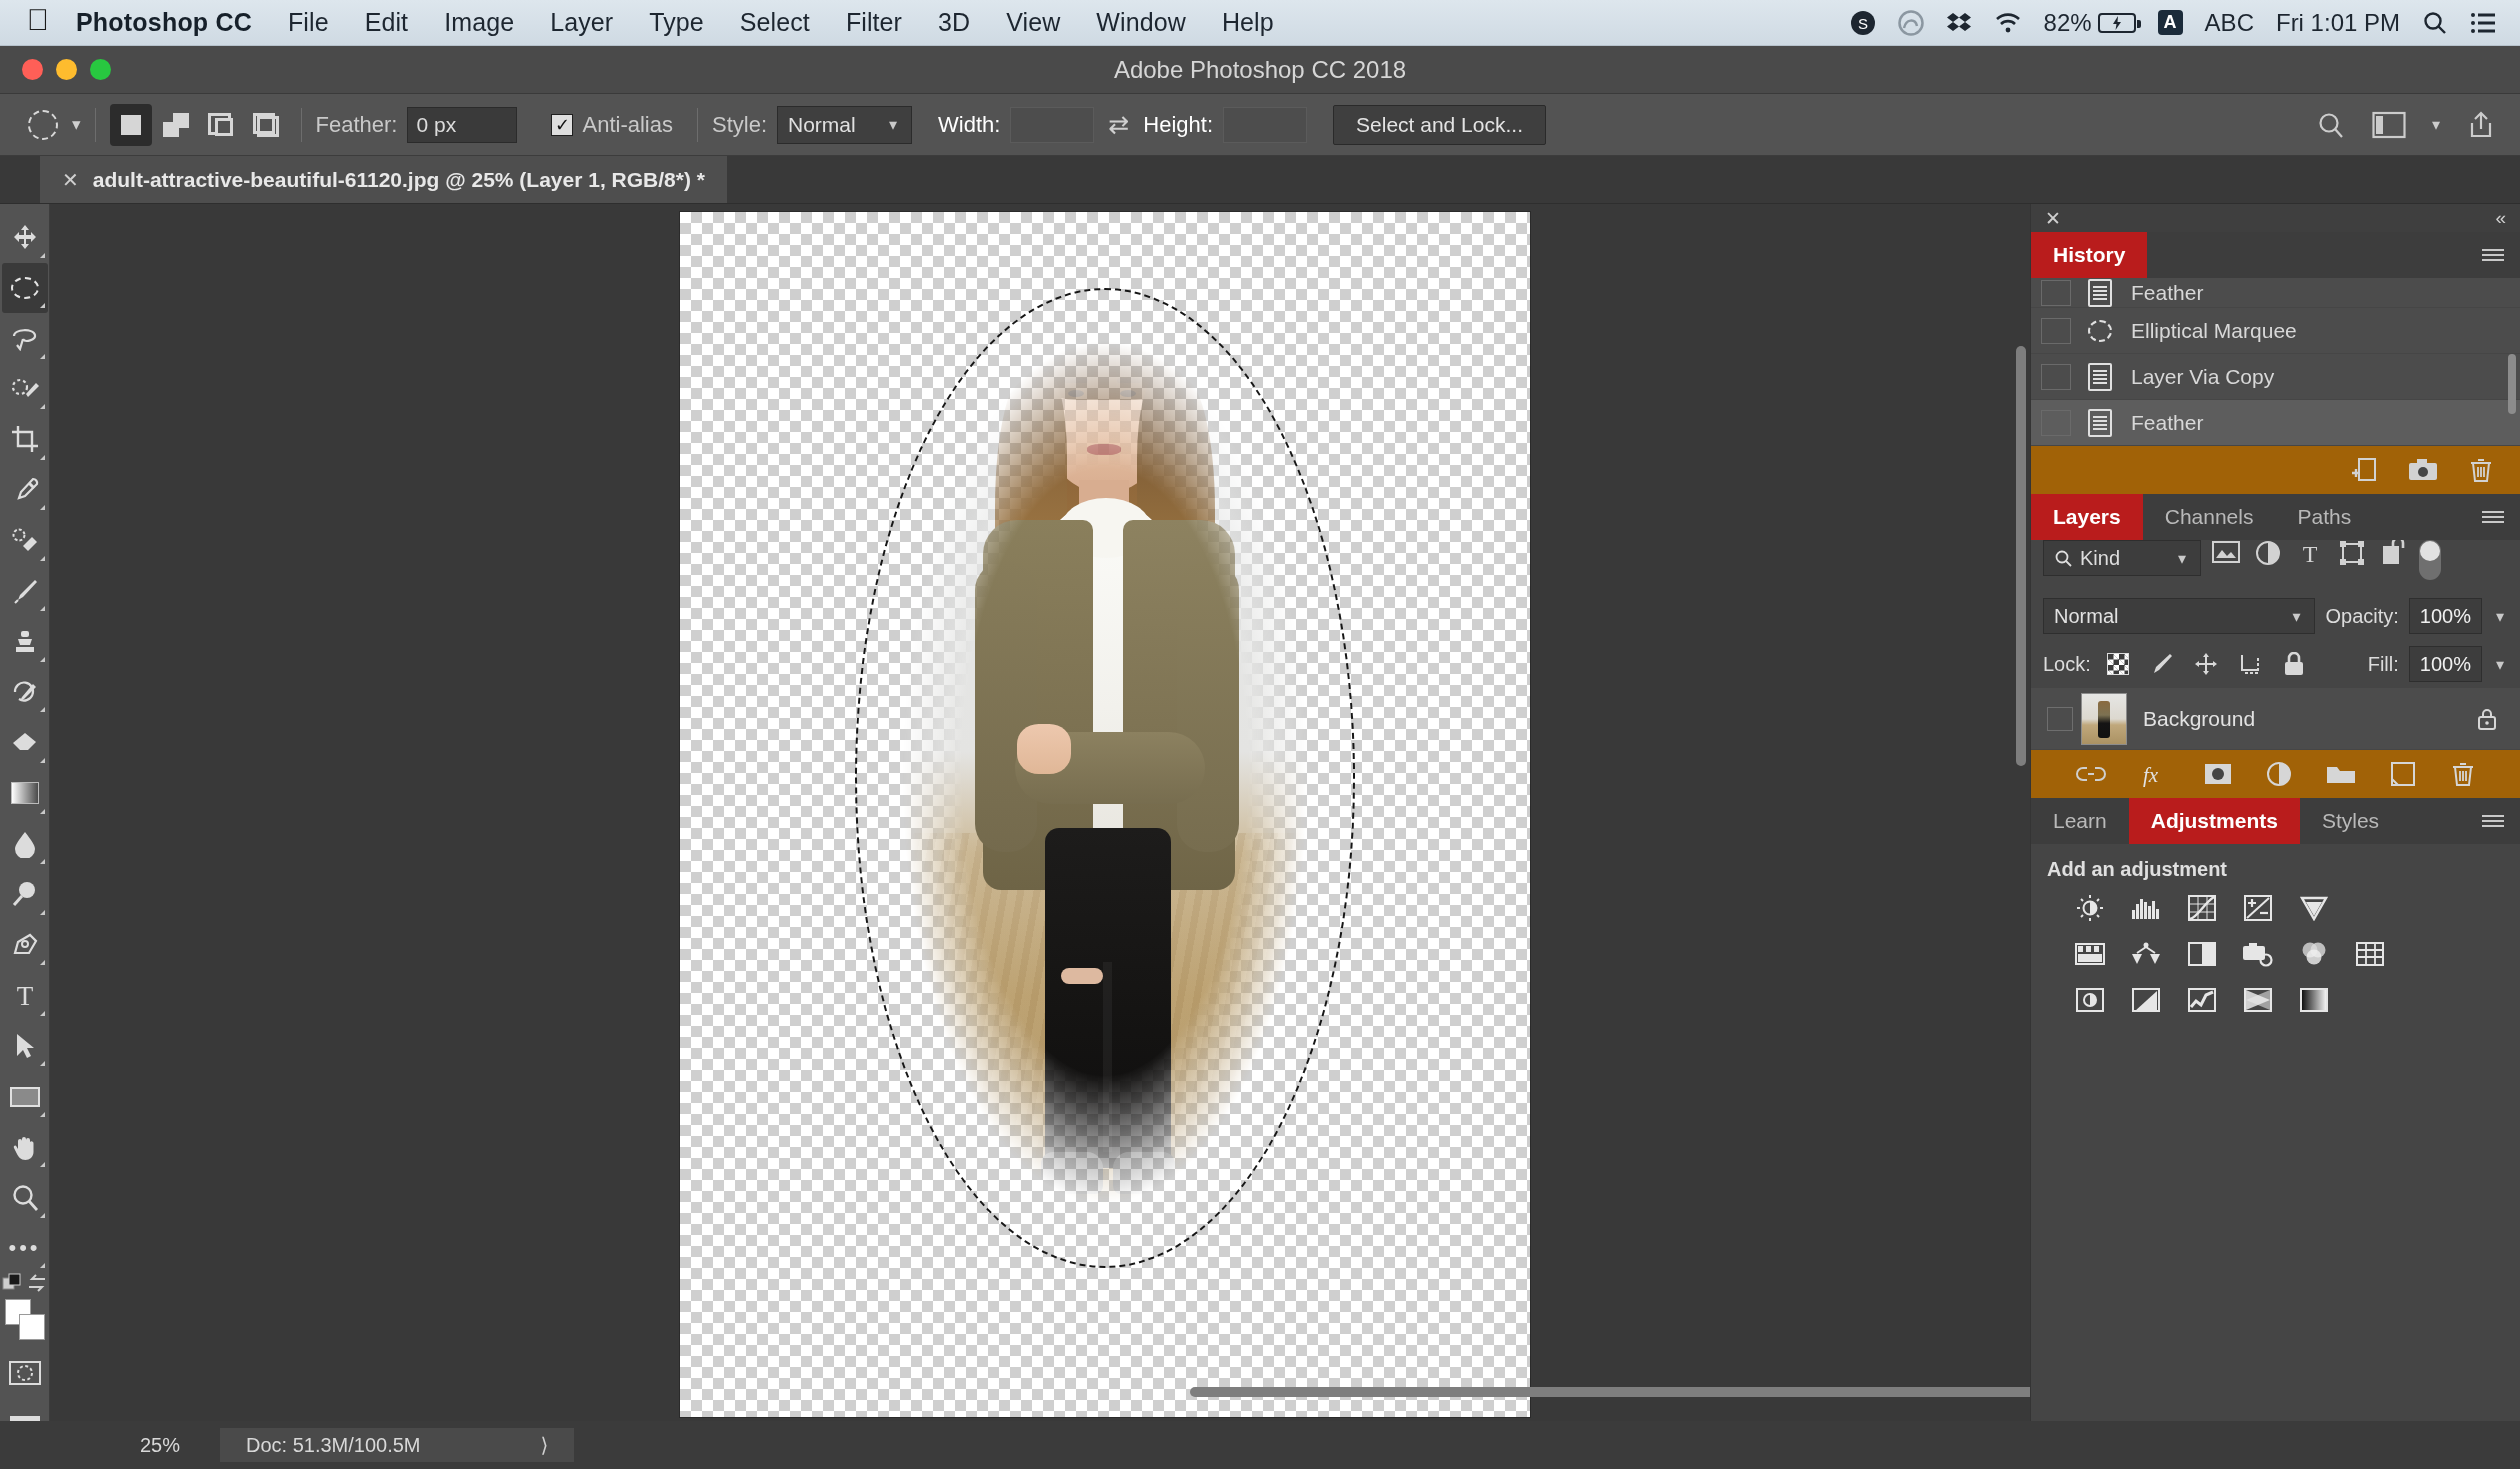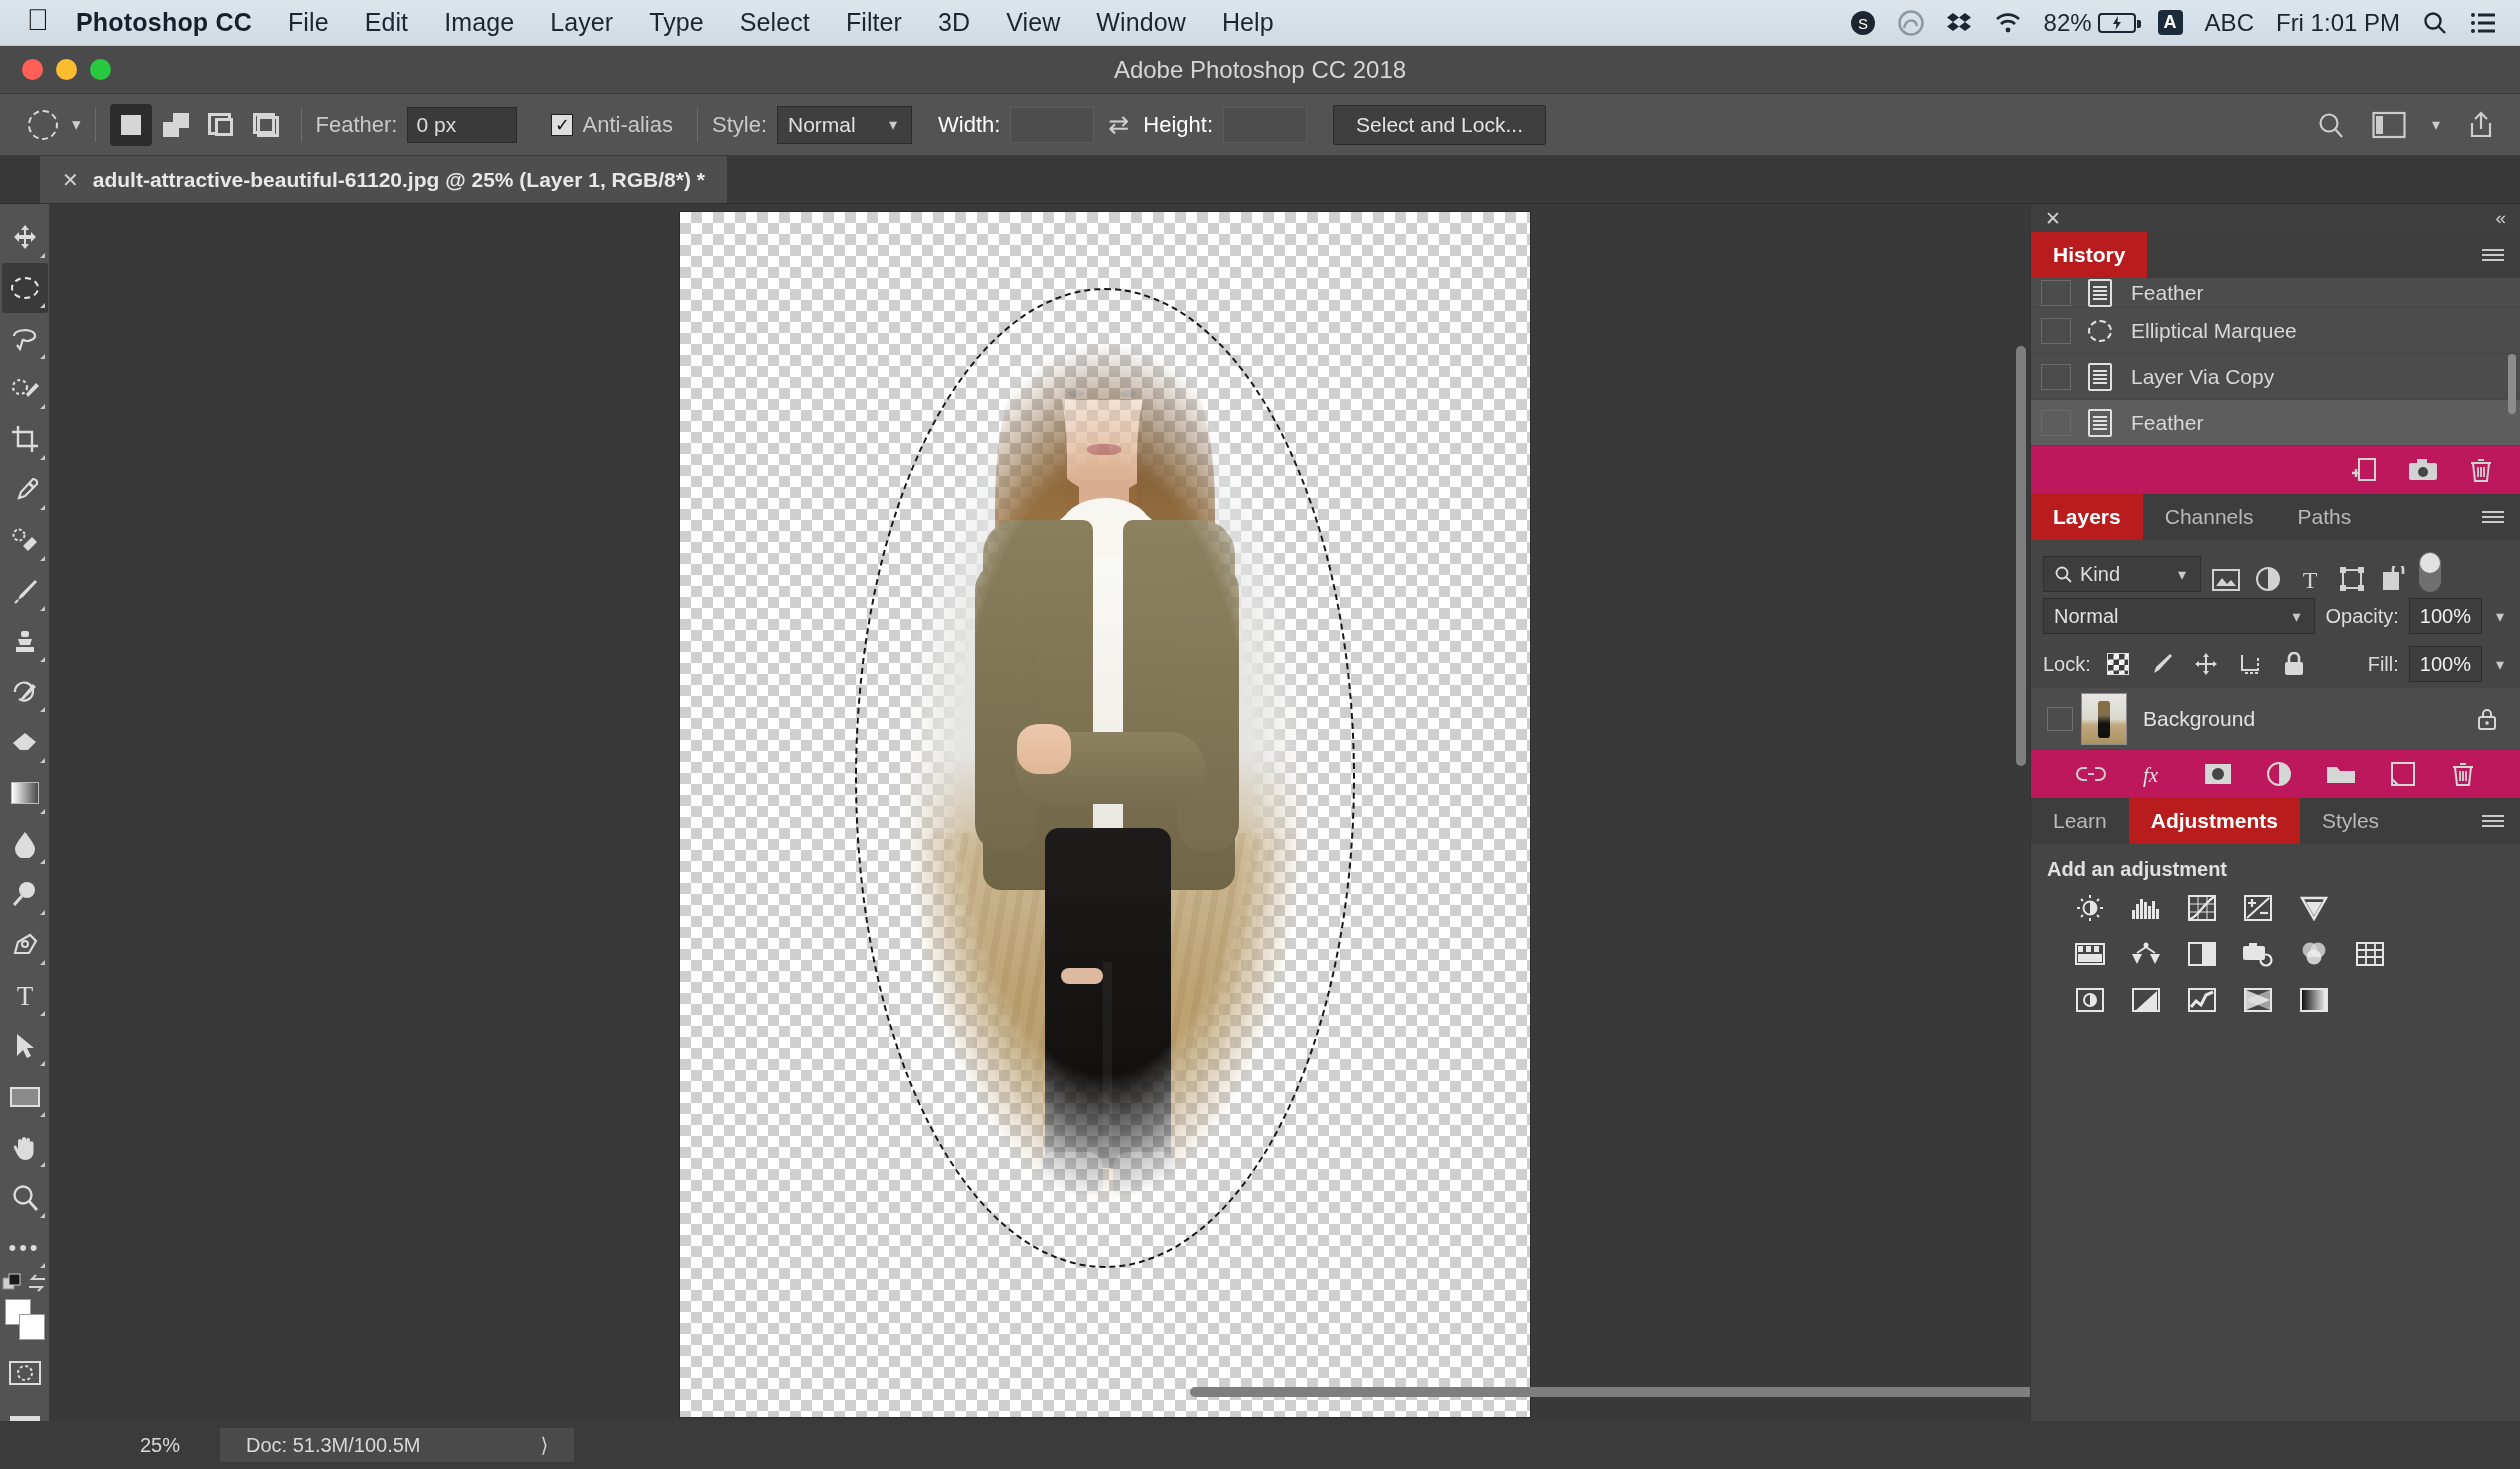--- a/index.html
+++ b/index.html
@@ -192,25 +192,25 @@
   .hrow.clip { height: 30px; overflow: hidden; }
   .hcheck { width: 30px; height: 26px; border: 1px solid #6a6a6a; margin-right: 12px; }
   .hico { width: 34px; height: 30px; margin-right: 14px; display:flex; align-items:center; justify-content:center; color:#e0e0e0;}
   .doc-ico { width: 24px; height: 28px; border: 2px solid #e0e0e0; border-radius: 2px;
     display:flex; flex-direction:column; justify-content:center; gap:2px; padding: 0 3px;}
   .doc-ico i { display:block; height:2px; background:#e0e0e0;}
   .circ-ico { width: 24px; height: 22px; border: 2px dashed #e0e0e0; border-radius: 50%; }
   .hlabel { font-size: 21px; color: #d8d8d8; }
   .hscroll { position: absolute; right: 4px; top: 6px; width: 8px; height: 150px; }
   .hscroll i { display:block; width: 8px; background: #8c8c8c; border-radius: 4px; height: 60px; margin-top: 70px;}
-  .panel-foot { height: 48px; background: #be185d; display: flex; align-items: center;
+  .panel-foot { height: 48px; background: #a16207; display: flex; align-items: center;
     justify-content: flex-end; gap: 30px; padding-right: 26px; color: #d2d2d2; }
 
   
-  .lay-filter { height: 52px; display: flex; align-items: flex-end; padding: 0 12px; gap: 8px; background:#454545;}
+  .lay-filter { height: 52px; display: flex; align-items: flex-start; padding: 0 12px; gap: 8px; background:#454545;}
   .kind-sel { background: #3d3d3d; border: 1px solid #2e2e2e; height: 36px; width: 158px;
     display: flex; align-items: center; justify-content: space-between; padding: 0 10px;
     color: #dedede; font-size: 20px; }
   .kind-left { display:flex; align-items:center; gap: 7px;}
   .filt-ico { color: #d2d2d2; display:flex; align-items:center; justify-content:center; width: 34px; }
   .toggle-pill { width: 22px; height: 40px; background: #6f6f6f; border-radius: 11px; position: relative; }
   .toggle-pill:after { content:''; position:absolute; left: 1px; top: 1px; width: 20px; height: 20px;
     border-radius: 50%; background: #e2e2e2; }
   .blendrow, .lockrow { height: 48px; display: flex; align-items: center; padding: 0 12px; gap: 10px; }
   .blend-sel { background: #3d3d3d; border: 1px solid #2e2e2e; height: 36px; flex: 1;

